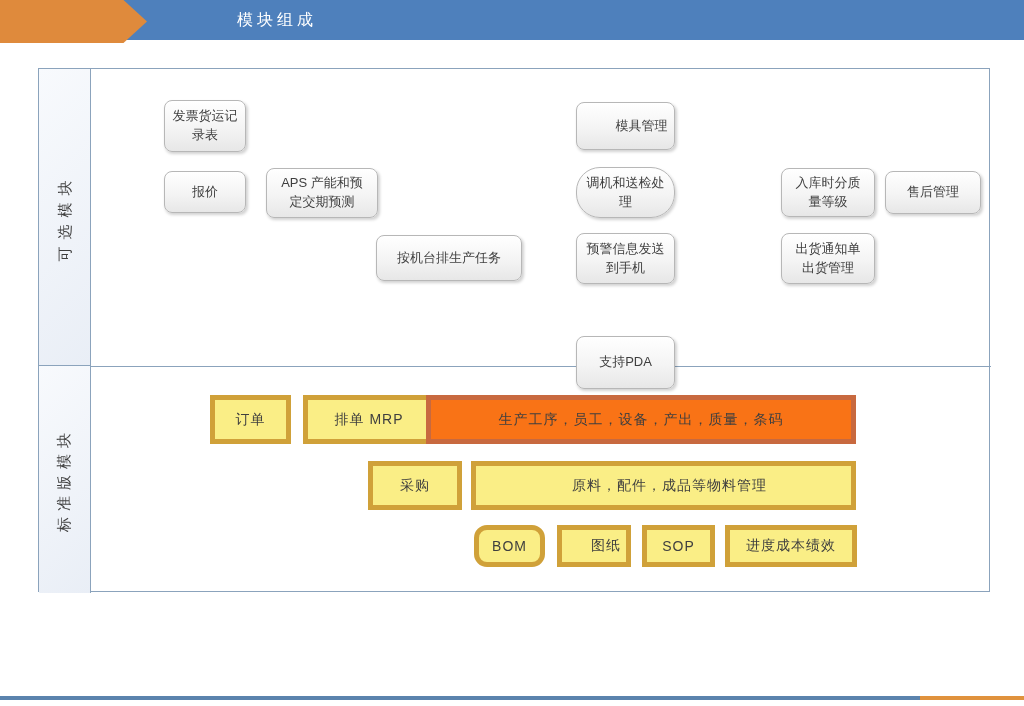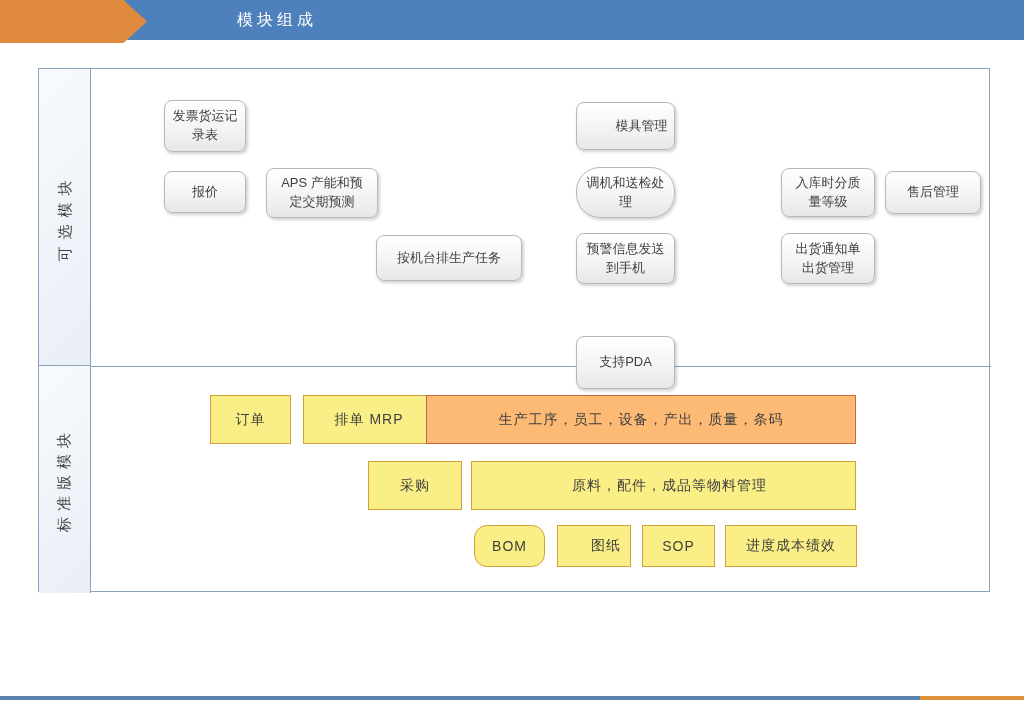--- a/index.html
+++ b/index.html
@@ -29,25 +29,25 @@
   .vlabel.l2{letter-spacing:6px;}
 
   
   .gbox{position:absolute;box-sizing:border-box;border:1px solid #b7b7b7;border-radius:8px;
         background:linear-gradient(to bottom,#ffffff 0%,#f4f4f4 55%,#e7e7e7 100%);
         box-shadow:1.5px 2px 3px rgba(0,0,0,0.18);
         display:flex;align-items:center;justify-content:center;text-align:center;
         font-size:13px;color:#3f3f3f;white-space:pre-line;line-height:1.45;}
 
   
-  .sbox{position:absolute;box-sizing:border-box;border:1px solid #000000;
+  .sbox{position:absolute;box-sizing:border-box;border:5px solid #000000;
         display:flex;align-items:center;justify-content:center;text-align:center;
         font-size:14px;color:#3f3f3f;letter-spacing:1px;}
   .sbox.yellow{background:#faee86;border-color:#d0a139;}
-  .sbox.orange{background:#fdba74;border-color:#c8693f;}
+  .sbox.orange{background:#f97316;border-color:#c8693f;}
 
   
   .footer-blue{position:absolute;left:0;top:696px;width:920px;height:4px;background:#5b83ad;}
   .footer-orange{position:absolute;left:920px;top:696px;width:104px;height:4px;background:#e0923d;}
 </style>
 </head>
 <body>
 
 <div id="page">
 

